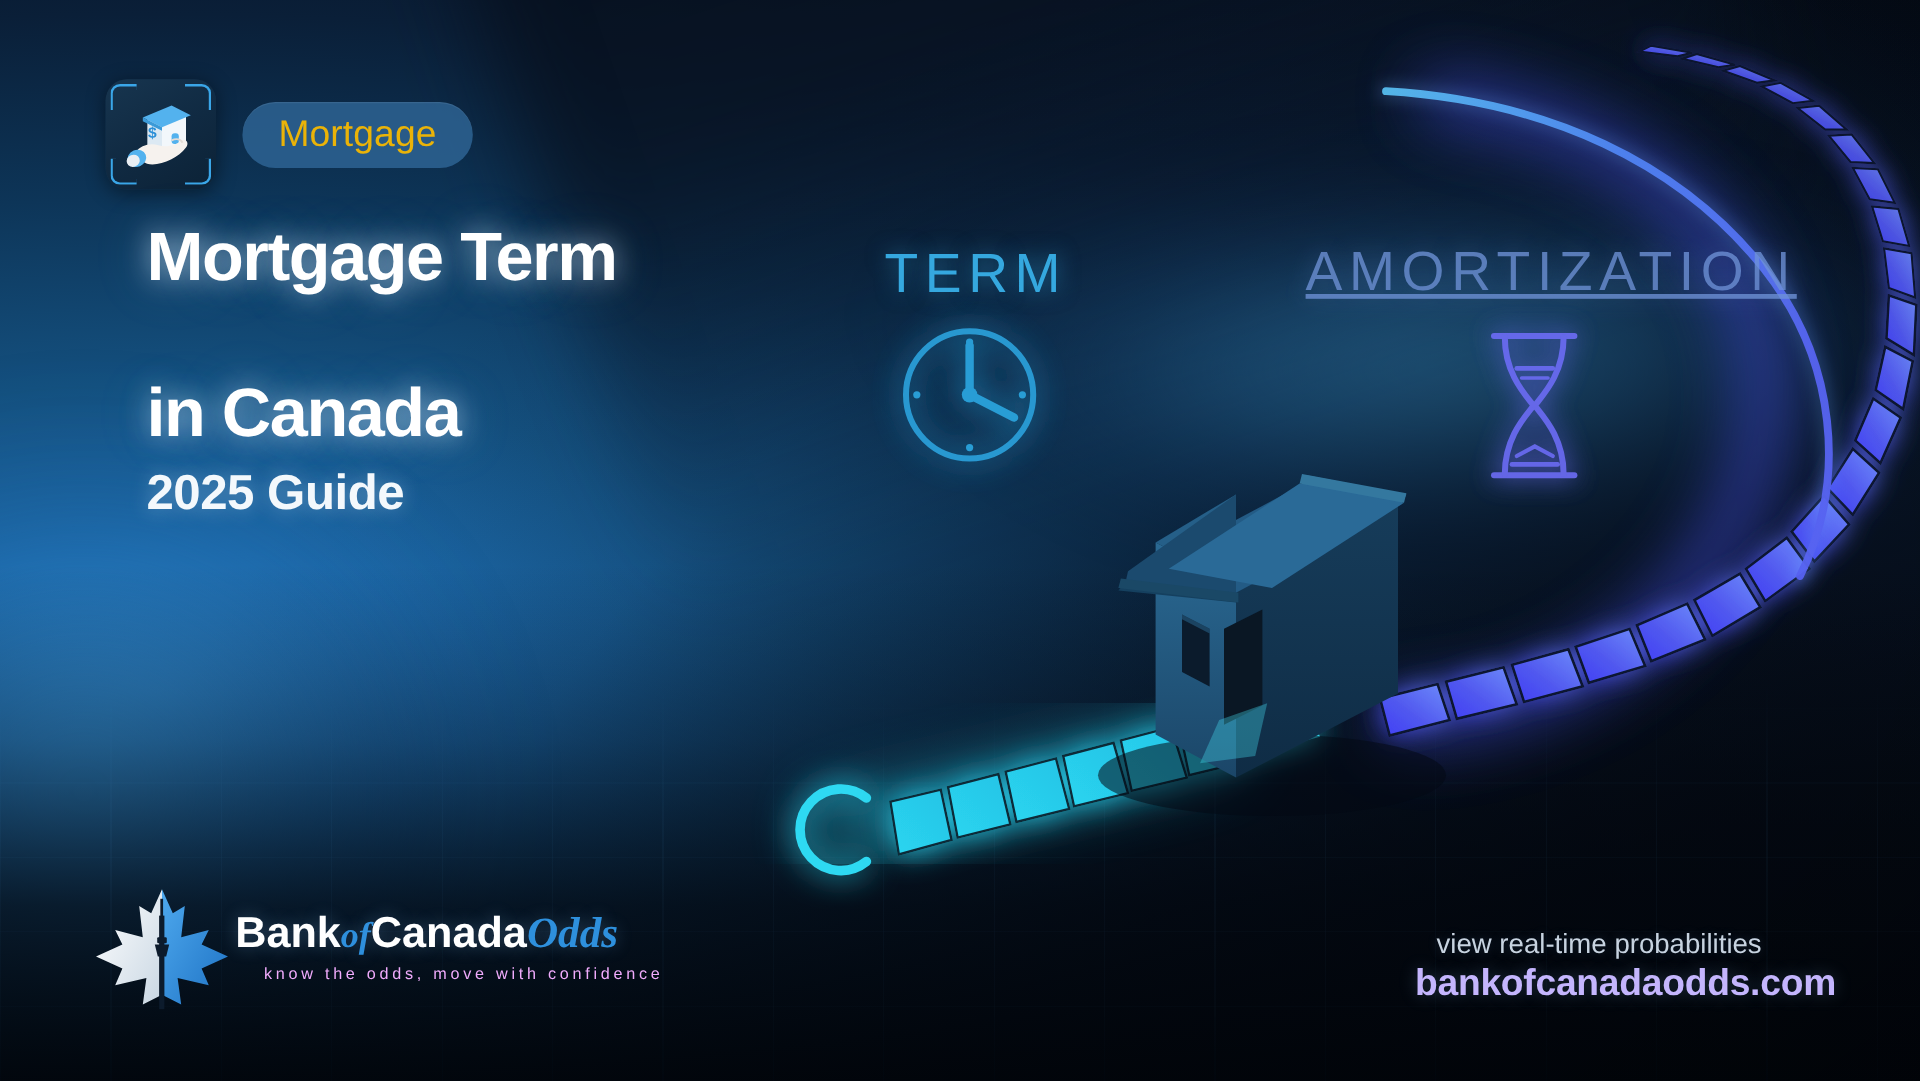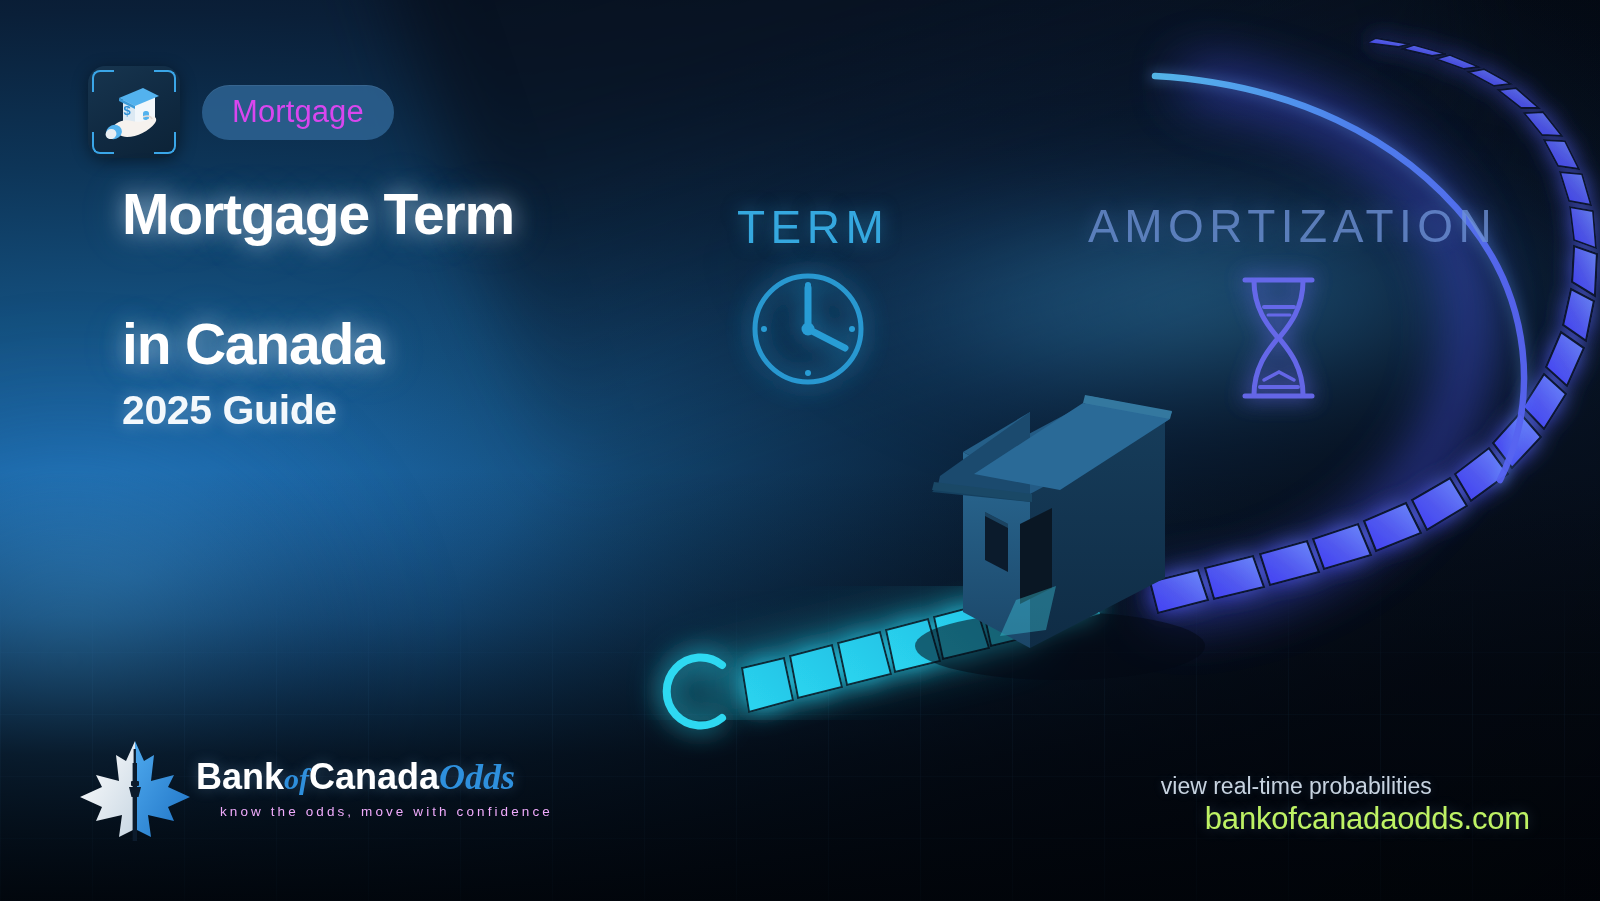--- a/index.html
+++ b/index.html
@@ -97,21 +97,21 @@
   .app-icon .bracket.tl { left: 4px; top: 4px; border-right: none; border-bottom: none; border-top-left-radius: 8px; }
   .app-icon .bracket.tr { right: 4px; top: 4px; border-left: none; border-bottom: none; border-top-right-radius: 8px; }
   .app-icon .bracket.bl { left: 4px; bottom: 4px; border-right: none; border-top: none; border-bottom-left-radius: 8px; }
   .app-icon .bracket.br { right: 4px; bottom: 4px; border-left: none; border-top: none; border-bottom-right-radius: 8px; }
   .app-icon svg { position: absolute; left: 11px; top: 11px; }
 
   .pill {
     padding: 11px 30px 13px;
     border-radius: 30px;
     background: rgba(47,103,151,0.80);
-    color: #d946ef;
+    color: #eab308;
     font-size: 31px;
     letter-spacing: 0.1px;
     line-height: 1;
     box-shadow: inset 0 1px 0 rgba(255,255,255,0.07);
   }
 
   
   .headline {
     position: absolute; left: 122px; top: 182px;
     width: 640px;
@@ -148,20 +148,21 @@
     color: #35a8df;
     text-shadow: 0 0 18px rgba(53,168,223,0.55);
   }
   .lbl-amort {
     left: 1088px; top: 199px;
     font-size: 46px;
     letter-spacing: 5.5px;
     color: #6f93d8;
     opacity: 0.78;
     text-shadow: 0 0 20px rgba(110,150,225,0.40);
+    text-decoration: underline;
   }
 
   
   .footer-logo {
     position: absolute; left: 74px; bottom: 58px;
     display: flex; align-items: center; 
   }
   .wordmark {
     font-size: 36px; font-weight: 700; line-height: 1;
     white-space: nowrap;
@@ -182,28 +183,28 @@
     color: #f0abfc;
     letter-spacing: 3.1px;
     white-space: nowrap;
     text-align: center;
     margin-left: 24px;
   }
 
   
   .cta {
     position: absolute; right: 70px; bottom: 62px;
-    text-align: left;
+    text-align: center;
   }
   .cta-small {
     font-size: 23px; color: #c7d3e0; line-height: 1.25;
     text-shadow: 0 0 10px rgba(120,170,220,0.22);
   }
   .cta-url {
-    font-size: 31px; font-weight: 400; color: #bef264;
+    font-size: 31px; font-weight: 700; color: #c4b5fd;
     letter-spacing: -0.2px; line-height: 1.25;
     text-shadow: 0 0 14px rgba(140,190,235,0.28);
     margin-left: 44px;
   }
 </style>
 </head>
 <body>
 
 <div id="stage">
 

